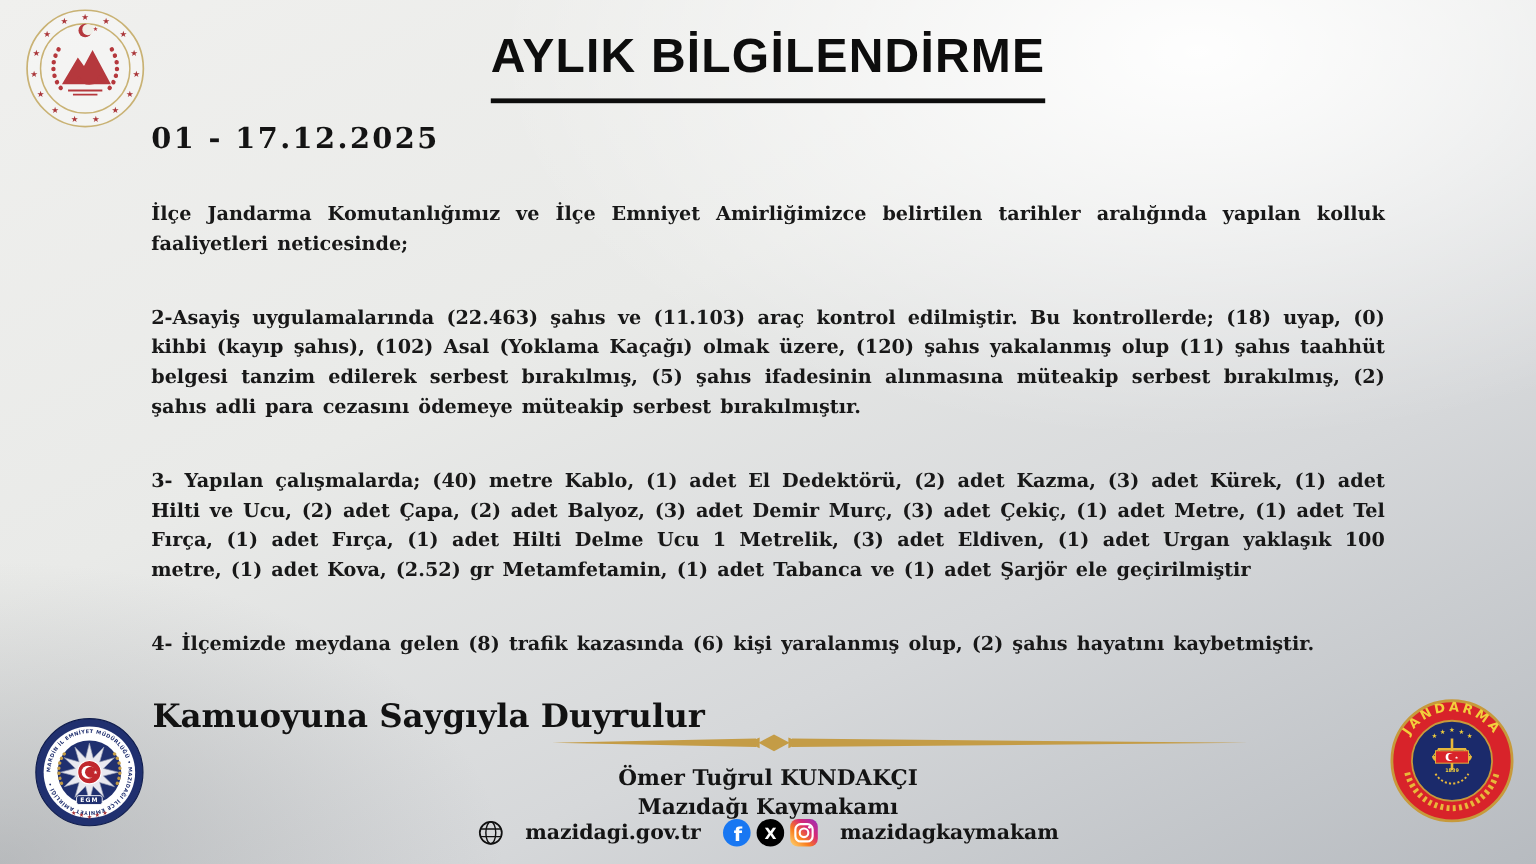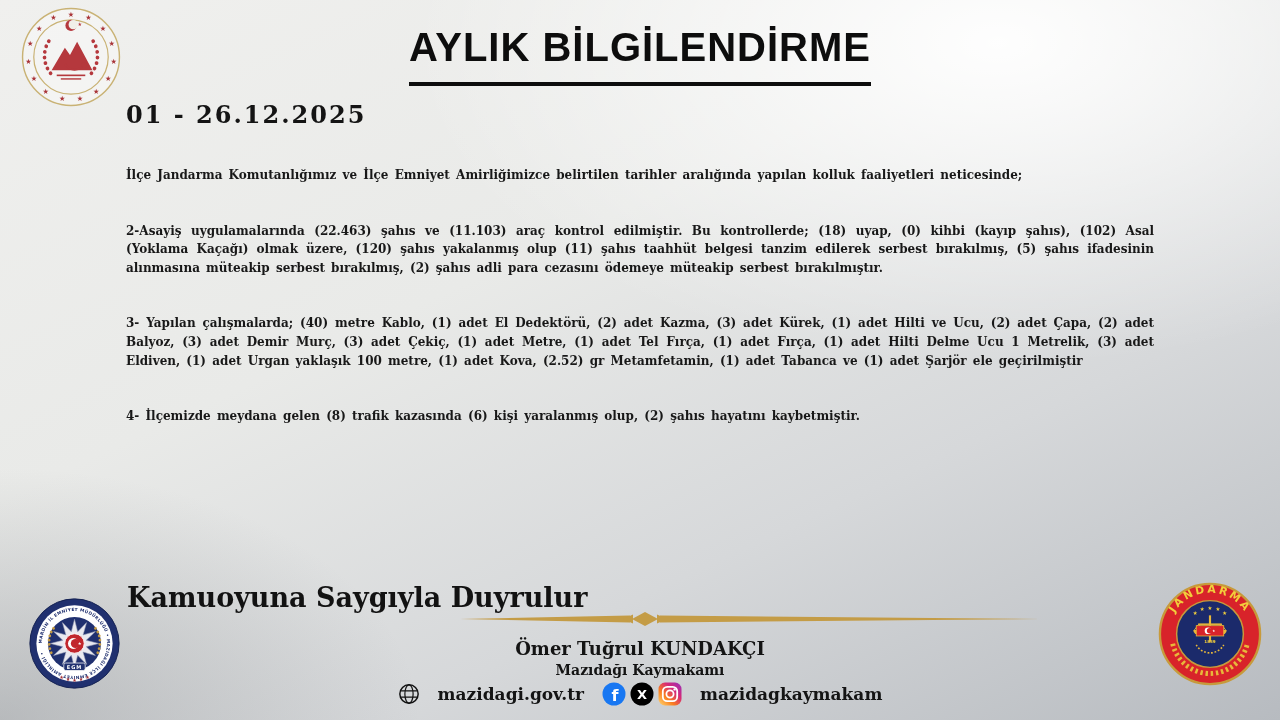--- a/index.html
+++ b/index.html
@@ -17,30 +17,30 @@
   .title-wrap { position:absolute; top:26px; left:0; right:0; text-align:center; }
   .page-title {
     display:inline-block;
     font-family:"Liberation Sans", sans-serif; font-weight:bold;
     font-size:40px; letter-spacing:1px; color:#0d0d0d;
     border-bottom:4px solid #0d0d0d; padding-bottom:14px; line-height:1.05;
   }
   .content { position:absolute; left:126px; top:100px; width:1028px; }
   .date-range { font-weight:bold; font-size:24px; letter-spacing:2px; margin-bottom:16px; }
   .para {
-    font-weight:bold; font-size:12px; line-height:1.55;
+    font-weight:bold; font-size:16px; line-height:1.55;
     text-align:justify; word-spacing:2px; margin-bottom:21px;
     color:#181818;
     margin-top:37px;
   }
   .para.intro { margin-bottom:0; }
   .closing { position:absolute; left:127px; top:582px; font-weight:bold; font-size:27px; color:#121212; }
   .divider { position:absolute; left:440px; top:610px; }
   .sig-name { position:absolute; left:0; right:0; top:638px; text-align:center; font-weight:bold; font-size:18px; }
-  .sig-title { position:absolute; left:0; right:0; top:662px; text-align:center; font-weight:bold; font-size:14px; }
+  .sig-title { position:absolute; left:0; right:0; top:662px; text-align:center; font-weight:bold; font-size:18px; }
   .footer-row {
     position:absolute; left:0; right:0; top:682px;
     display:flex; justify-content:center; align-items:center; gap:18px;
     font-weight:bold; font-size:17px;
   }
   .footer-row .social-group { display:flex; align-items:center; gap:4px; }
   .badge-police { position:absolute; left:28px; top:597px; width:93px; height:93px; }
   .badge-jandarma { position:absolute; right:16px; top:580px; width:108px; height:108px; }
   svg text { font-family:"DejaVu Sans", sans-serif; }
 </style>
@@ -79,21 +79,21 @@
     <path d="M70,66 C78,56 78,42 70,32" stroke="#b5383d" stroke-width="3.6" fill="none" stroke-linecap="round" stroke-dasharray="0.1 5.5"></path>
     <path d="M36,68 h28" stroke="#b5383d" stroke-width="1.6"></path>
     <path d="M40,71.5 h20" stroke="#b5383d" stroke-width="1.4"></path>
   </svg>
 
   <div class="title-wrap">
     <span class="page-title">AYLIK BİLGİLENDİRME</span>
   </div>
 
   <div class="content">
-    <div class="date-range">01 - 26.12.2025</div>
+    <div class="date-range">01 - 17.12.2025</div>
     <p class="para intro">İlçe Jandarma Komutanlığımız ve İlçe Emniyet Amirliğimizce belirtilen tarihler aralığında yapılan kolluk faaliyetleri neticesinde;</p>
     <p class="para">2-Asayiş uygulamalarında (22.463) şahıs ve (11.103) araç kontrol edilmiştir. Bu kontrollerde;  (18) uyap, (0) kihbi (kayıp şahıs), (102) Asal (Yoklama Kaçağı) olmak üzere, (120) şahıs yakalanmış olup (11) şahıs taahhüt belgesi tanzim edilerek serbest bırakılmış, (5) şahıs ifadesinin alınmasına müteakip serbest bırakılmış, (2) şahıs adli para cezasını ödemeye müteakip serbest bırakılmıştır.</p>
     <p class="para">3- Yapılan çalışmalarda; (40) metre Kablo, (1) adet El Dedektörü, (2) adet Kazma, (3) adet Kürek, (1) adet Hilti ve Ucu, (2) adet Çapa, (2) adet Balyoz, (3) adet Demir Murç, (3) adet  Çekiç, (1) adet Metre, (1) adet Tel Fırça, (1) adet Fırça, (1) adet Hilti Delme Ucu 1 Metrelik, (3) adet Eldiven, (1) adet Urgan yaklaşık 100 metre, (1) adet Kova, (2.52) gr Metamfetamin, (1) adet Tabanca ve (1) adet Şarjör ele geçirilmiştir</p>
     <p class="para">4- İlçemizde meydana gelen (8) trafik kazasında (6) kişi yaralanmış olup, (2) şahıs hayatını kaybetmiştir.</p>
   </div>
 
   <div class="closing">Kamuoyuna Saygıyla Duyrulur</div>
 
   <svg class="divider" width="620" height="18" viewBox="0 0 620 18" aria-hidden="true">
     <polygon points="20,9 190,5.5 190,12.5" fill="#c49c46"></polygon>

